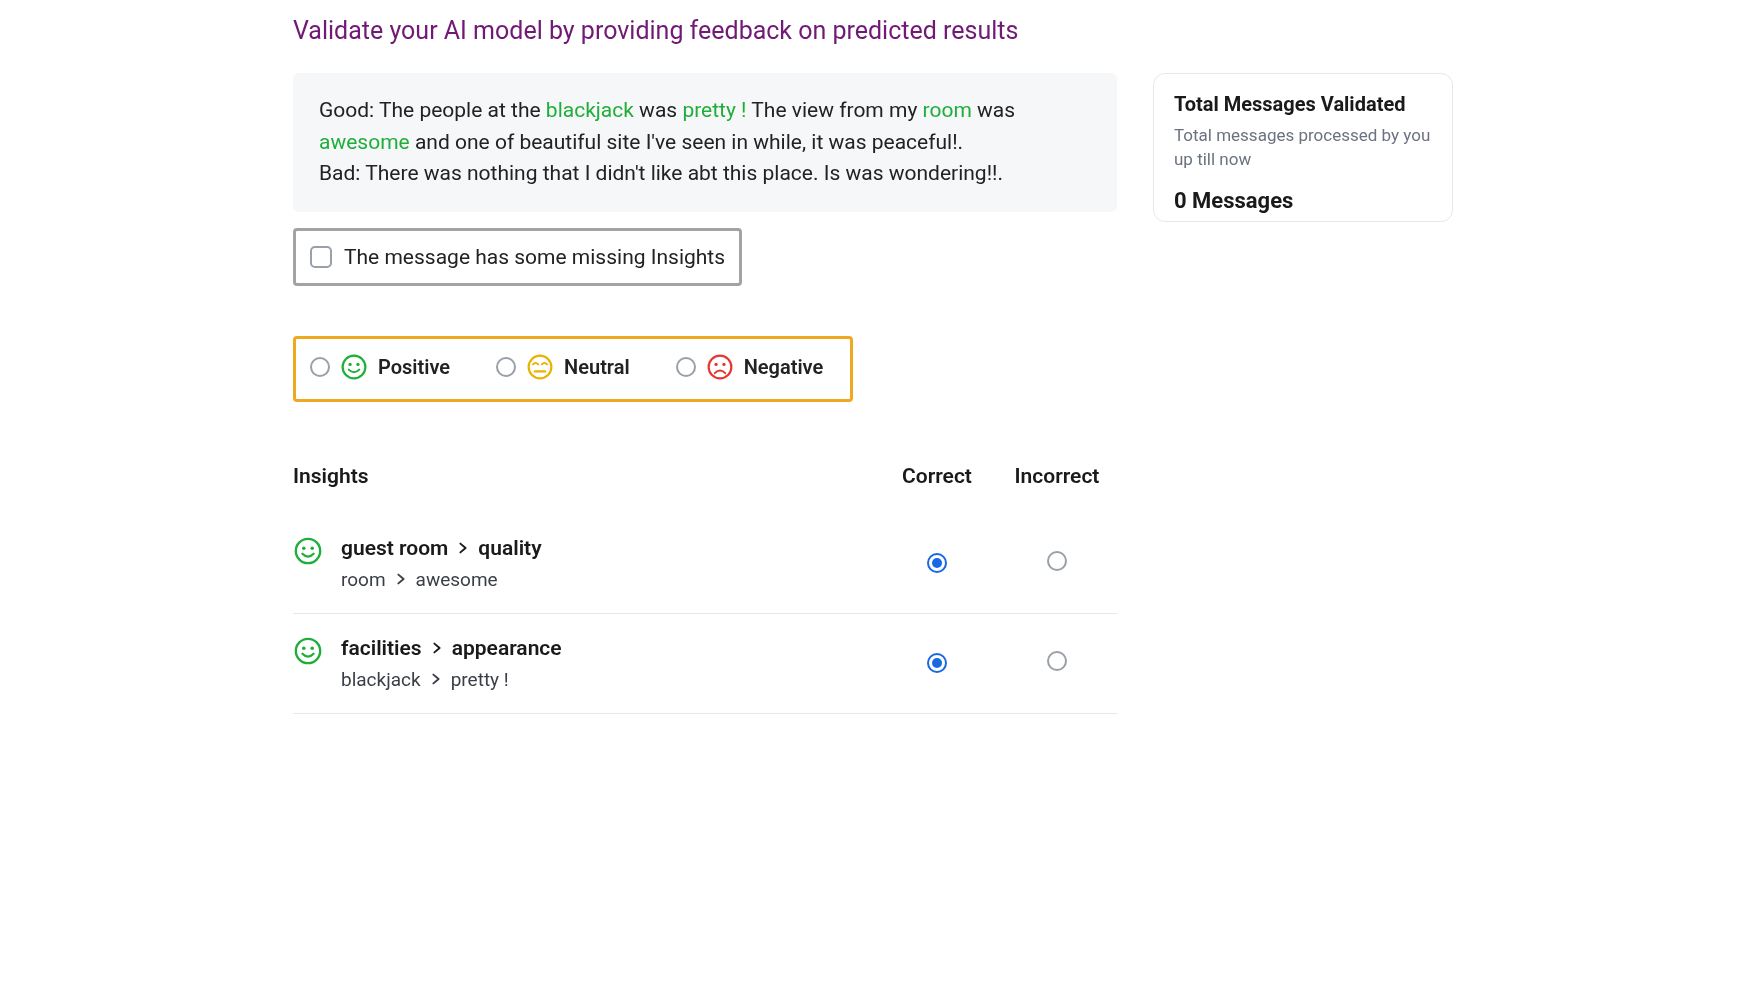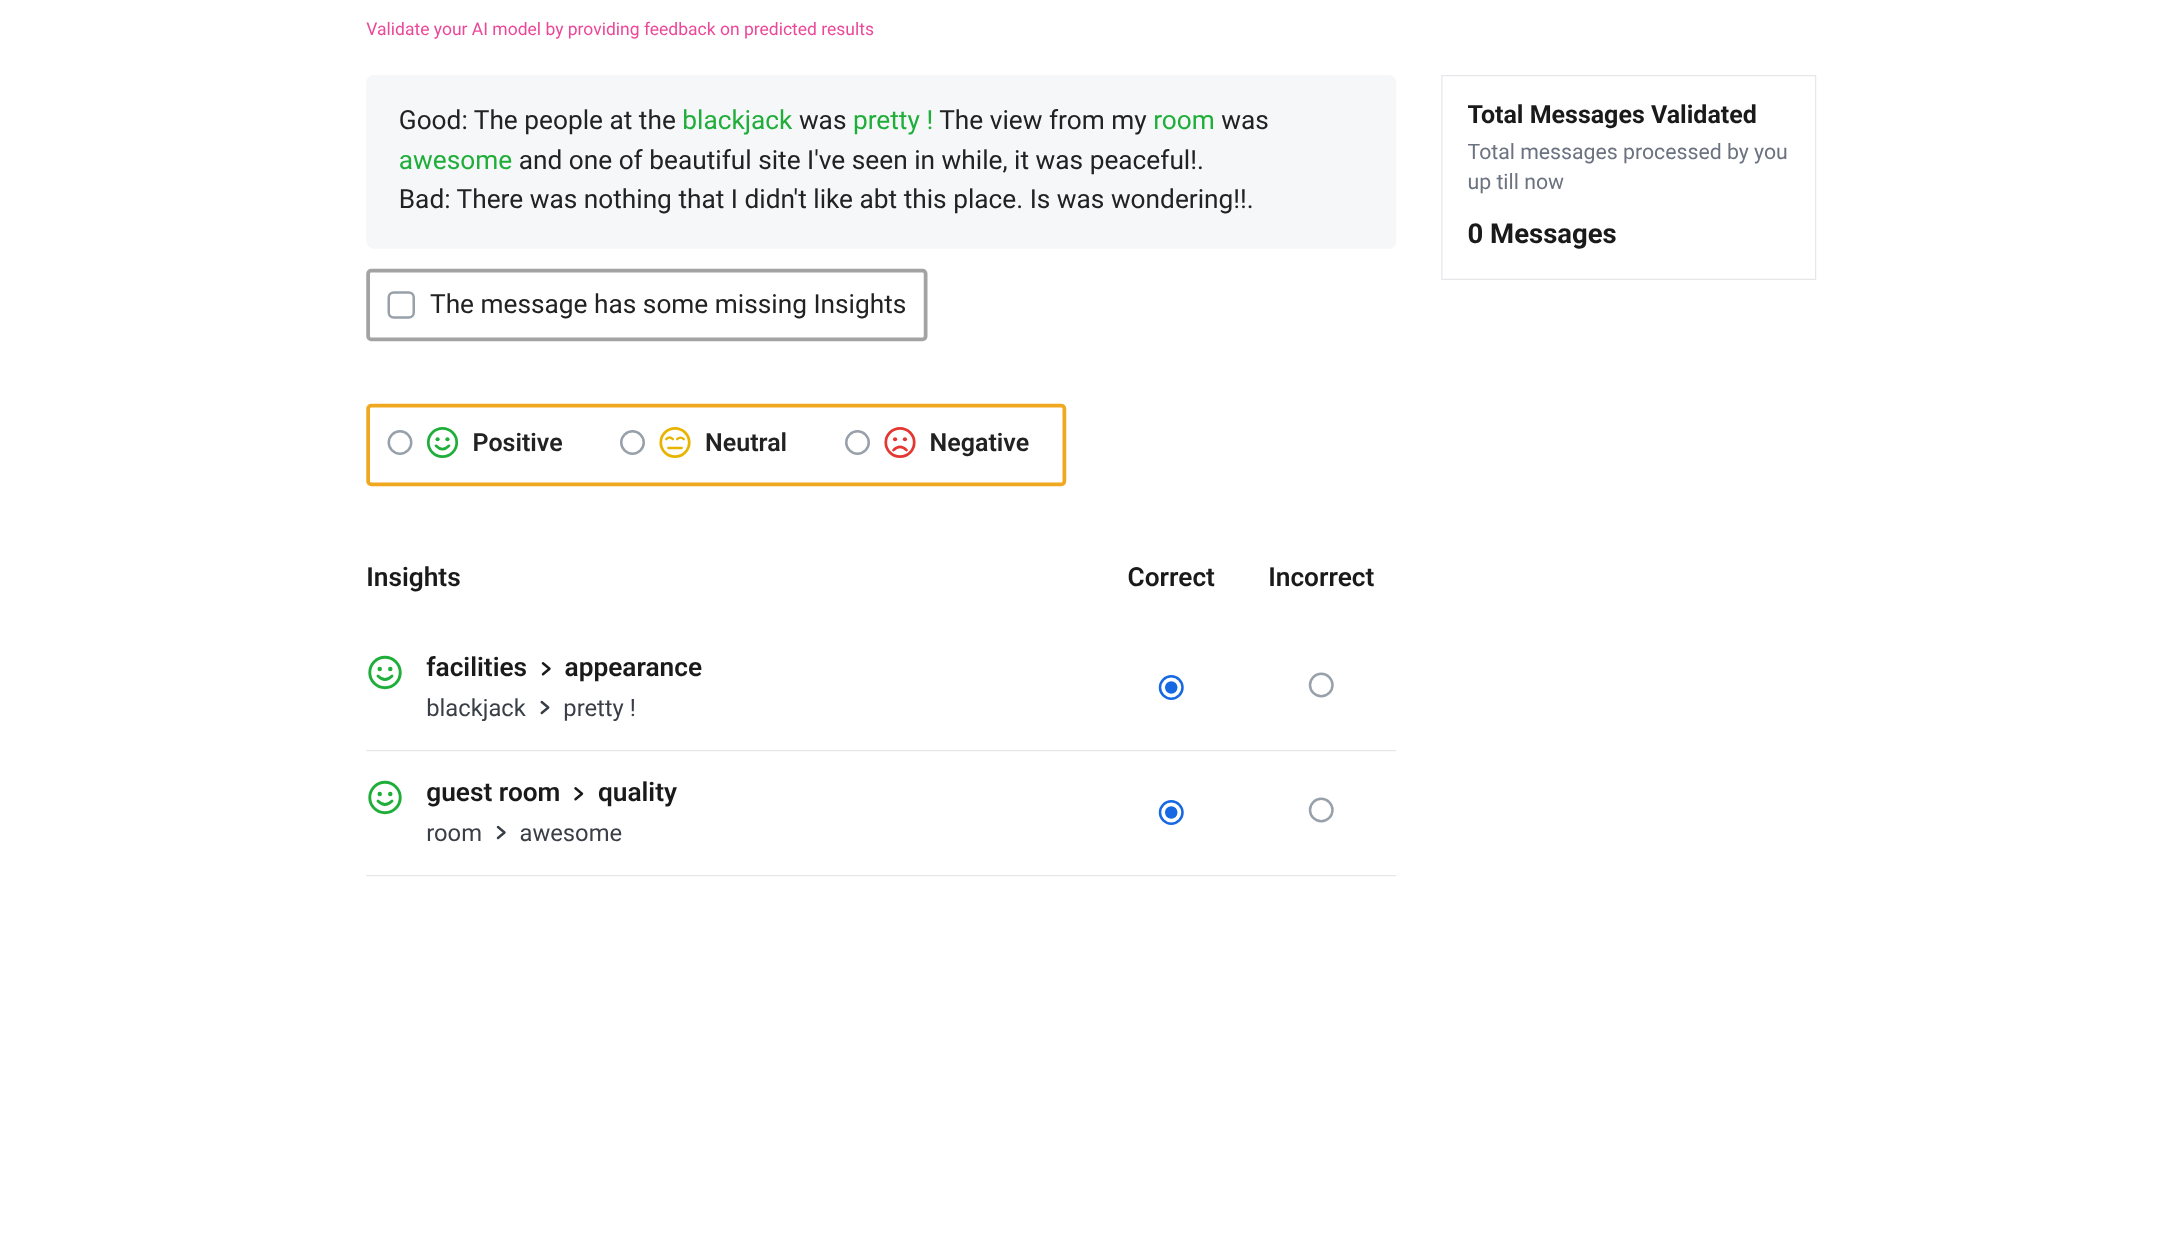--- a/index.html
+++ b/index.html
@@ -14,22 +14,22 @@
     margin: 0 auto;
     padding: 10px 20px 40px 20px;
   }
   .page-title {
     font-size: 44px;
     font-weight: 600;
     letter-spacing: -0.5px;
     color: #111;
   }
   .page-subtitle {
-    font-size: 14px;
-    color: #ec4899;
+    font-size: 25px;
+    color: #701a75;
     margin-top: 6px;
   }
   .columns {
     display: flex;
     gap: 36px;
     margin-top: 28px;
     align-items: flex-start;
   }
   .main { flex: 1; min-width: 0; }
   .side { width: 300px; flex: 0 0 300px; }
@@ -146,22 +146,22 @@
     color: #3a3f47;
     margin-top: 8px;
     display: flex;
     align-items: center;
     gap: 8px;
     flex-wrap: wrap;
   }
   .chev { display: inline-flex; }
   .card {
     border: 1px solid #e5e7eb;
-    border-radius: 0;
-    padding: 18px 20px 23px 20px;
+    border-radius: 12px;
+    padding: 18px 20px 8px 20px;
   }
   .card-title {
     font-size: 20px;
     font-weight: 700;
     margin-bottom: 8px;
   }
   .card-sub {
     font-size: 17px;
     color: #6b7280;
     line-height: 1.4;
@@ -240,20 +240,52 @@
             <div class="insight-row">
               <div class="insight-left">
                 <span class="face-big"><svg viewBox="0 0 32 32" width="30" height="30">
                     <circle cx="16" cy="16" r="13" fill="none" stroke="#1fae3a" stroke-width="2.5"></circle>
                     <circle cx="11.5" cy="13" r="1.9" fill="#1fae3a"></circle>
                     <circle cx="20.5" cy="13" r="1.9" fill="#1fae3a"></circle>
                     <path d="M10 19 Q16 25 22 19" fill="none" stroke="#1fae3a" stroke-width="2.4" stroke-linecap="round"></path>
                   </svg></span>
                 <div class="insight-text">
                   <div class="cat">
+                    <span>guest room</span>
+                    <span class="chev">
+                      <svg viewBox="0 0 16 16" width="14" height="14">
+                        <path d="M5 3 L11 8 L5 13" fill="none" stroke="currentColor" stroke-width="2.2" stroke-linecap="round" stroke-linejoin="round"></path>
+                      </svg>
+                    </span>
+                    <span>quality</span>
+                  </div>
+                  <div class="terms">
+                    <span>room</span>
+                    <span class="chev">
+                      <svg viewBox="0 0 16 16" width="14" height="14">
+                        <path d="M5 3 L11 8 L5 13" fill="none" stroke="currentColor" stroke-width="2.2" stroke-linecap="round" stroke-linejoin="round"></path>
+                      </svg>
+                    </span>
+                    <span>awesome</span>
+                  </div>
+                </div>
+              </div>
+              <div class="col-correct"><span class="radio selected"></span></div>
+              <div class="col-incorrect"><span class="radio"></span></div>
+            </div>
+            <div class="insight-row">
+              <div class="insight-left">
+                <span class="face-big"><svg viewBox="0 0 32 32" width="30" height="30">
+                    <circle cx="16" cy="16" r="13" fill="none" stroke="#1fae3a" stroke-width="2.5"></circle>
+                    <circle cx="11.5" cy="13" r="1.9" fill="#1fae3a"></circle>
+                    <circle cx="20.5" cy="13" r="1.9" fill="#1fae3a"></circle>
+                    <path d="M10 19 Q16 25 22 19" fill="none" stroke="#1fae3a" stroke-width="2.4" stroke-linecap="round"></path>
+                  </svg></span>
+                <div class="insight-text">
+                  <div class="cat">
                     <span>facilities</span>
                     <span class="chev">
                       <svg viewBox="0 0 16 16" width="14" height="14">
                         <path d="M5 3 L11 8 L5 13" fill="none" stroke="currentColor" stroke-width="2.2" stroke-linecap="round" stroke-linejoin="round"></path>
                       </svg>
                     </span>
                     <span>appearance</span>
                   </div>
                   <div class="terms">
                     <span>blackjack</span>
@@ -262,52 +294,20 @@
                         <path d="M5 3 L11 8 L5 13" fill="none" stroke="currentColor" stroke-width="2.2" stroke-linecap="round" stroke-linejoin="round"></path>
                       </svg>
                     </span>
                     <span>pretty !</span>
                   </div>
                 </div>
               </div>
               <div class="col-correct"><span class="radio selected"></span></div>
               <div class="col-incorrect"><span class="radio"></span></div>
             </div>
-            <div class="insight-row">
-              <div class="insight-left">
-                <span class="face-big"><svg viewBox="0 0 32 32" width="30" height="30">
-                    <circle cx="16" cy="16" r="13" fill="none" stroke="#1fae3a" stroke-width="2.5"></circle>
-                    <circle cx="11.5" cy="13" r="1.9" fill="#1fae3a"></circle>
-                    <circle cx="20.5" cy="13" r="1.9" fill="#1fae3a"></circle>
-                    <path d="M10 19 Q16 25 22 19" fill="none" stroke="#1fae3a" stroke-width="2.4" stroke-linecap="round"></path>
-                  </svg></span>
-                <div class="insight-text">
-                  <div class="cat">
-                    <span>guest room</span>
-                    <span class="chev">
-                      <svg viewBox="0 0 16 16" width="14" height="14">
-                        <path d="M5 3 L11 8 L5 13" fill="none" stroke="currentColor" stroke-width="2.2" stroke-linecap="round" stroke-linejoin="round"></path>
-                      </svg>
-                    </span>
-                    <span>quality</span>
-                  </div>
-                  <div class="terms">
-                    <span>room</span>
-                    <span class="chev">
-                      <svg viewBox="0 0 16 16" width="14" height="14">
-                        <path d="M5 3 L11 8 L5 13" fill="none" stroke="currentColor" stroke-width="2.2" stroke-linecap="round" stroke-linejoin="round"></path>
-                      </svg>
-                    </span>
-                    <span>awesome</span>
-                  </div>
-                </div>
-              </div>
-              <div class="col-correct"><span class="radio selected"></span></div>
-              <div class="col-incorrect"><span class="radio"></span></div>
-            </div>
           </div>
       </div>
 
     </div>
 
     <div class="side">
       <div class="card">
         <div class="card-title">Total Messages Validated</div>
         <div class="card-sub">Total messages processed by you up till now</div>
         <div class="card-value">0 Messages</div>

